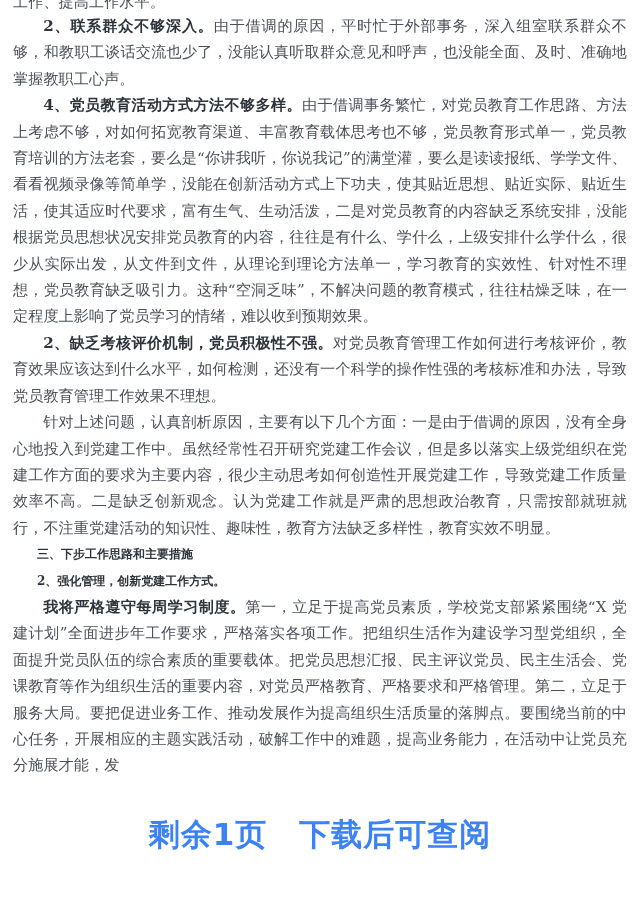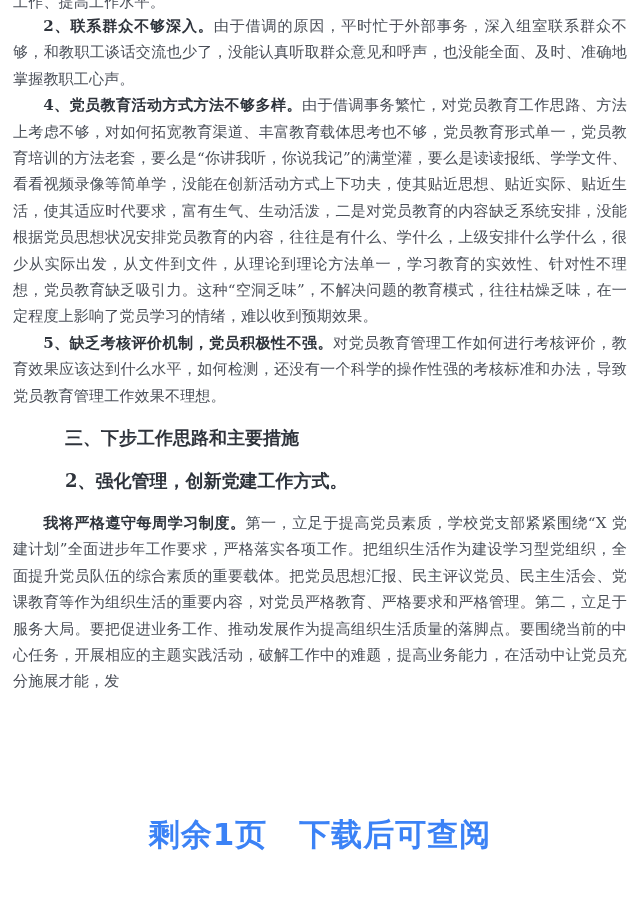--- a/index.html
+++ b/index.html
@@ -49,22 +49,22 @@
     letter-spacing: 0.1px;
     text-indent: 2em;
     font-family: "DejaVu Serif", "Liberation Serif", serif;
   }
   p.para.noindent { text-indent: 0; }
   p.para .lead {
     font-weight: bold;
     color: #2f343c;
   }
   p.heading {
-    margin: 16px;
-    font-size: 18px;
+    margin: 0;
+    font-size: 12px;
     line-height: 26.4px;
     color: #2f343c;
     font-weight: bold;
     text-indent: 2em;
     text-align: left;
   }
   .footer-note {
     position: absolute;
     left: 0;
     top: 812px;
@@ -88,22 +88,23 @@
 
     <div class="clip-line">
       <p class="para noindent inner">工作、提高工作水平。</p>
     </div>
 
     <p class="para"><span class="lead">2、联系群众不够深入。</span><span>由于借调的原因，平时忙于外部事务，深入组室联系群众不够，和教职工谈话交流也少了，没能认真听取群众意见和呼声，也没能全面、及时、准确地掌握教职工心声。</span></p>
 
 
     <p class="para"><span class="lead">4、党员教育活动方式方法不够多样。</span><span>由于借调事务繁忙，对党员教育工作思路、方法上考虑不够，对如何拓宽教育渠道、丰富教育载体思考也不够，党员教育形式单一，党员教育培训的方法老套，要么是“你讲我听，你说我记”的满堂灌，要么是读读报纸、学学文件、看看视频录像等简单学，没能在创新活动方式上下功夫，使其贴近思想、贴近实际、贴近生活，使其适应时代要求，富有生气、生动活泼，二是对党员教育的内容缺乏系统安排，没能根据党员思想状况安排党员教育的内容，往往是有什么、学什么，上级安排什么学什么，很少从实际出发，从文件到文件，从理论到理论方法单一，学习教育的实效性、针对性不理想，党员教育缺乏吸引力。这种“空洞乏味”，不解决问题的教育模式，往往枯燥乏味，在一定程度上影响了党员学习的情绪，难以收到预期效果。</span></p>
 
-    <p class="para"><span class="lead">5、缺乏考核评价机制，党员积极性不强。</span><span>对党员教育管理工作如何进行考核评价，教育效果应该达到什么水平，如何检测，还没有一个科学的操作性强的考核标准和办法，导致党员教育管理工作效果不理想。</span></p>
+    <p class="para"><span class="lead">2、缺乏考核评价机制，党员积极性不强。</span><span>对党员教育管理工作如何进行考核评价，教育效果应该达到什么水平，如何检测，还没有一个科学的操作性强的考核标准和办法，导致党员教育管理工作效果不理想。</span></p>
 
+    <p class="para"><span>针对上述问题，认真剖析原因，主要有以下几个方面：一是由于借调的原因，没有全身心地投入到党建工作中。虽然经常性召开研究党建工作会议，但是多以落实上级党组织在党建工作方面的要求为主要内容，很少主动思考如何创造性开展党建工作，导致党建工作质量效率不高。二是缺乏创新观念。认为党建工作就是严肃的思想政治教育，只需按部就班就行，不注重党建活动的知识性、趣味性，教育方法缺乏多样性，教育实效不明显。</span></p>
 
     <p class="heading">三、下步工作思路和主要措施</p>
 
 
     <p class="heading">2、强化管理，创新党建工作方式。</p>
 
     <p class="para"><span class="lead">我将严格遵守每周学习制度。</span><span>第一，立足于提高党员素质，学校党支部紧紧围绕“X 党建计划”全面进步年工作要求，严格落实各项工作。把组织生活作为建设学习型党组织，全面提升党员队伍的综合素质的重要载体。把党员思想汇报、民主评议党员、民主生活会、党课教育等作为组织生活的重要内容，对党员严格教育、严格要求和严格管理。第二，立足于服务大局。要把促进业务工作、推动发展作为提高组织生活质量的落脚点。要围绕当前的中心任务，开展相应的主题实践活动，破解工作中的难题，提高业务能力，在活动中让党员充分施展才能，发</span></p>
 
   </div>
 

